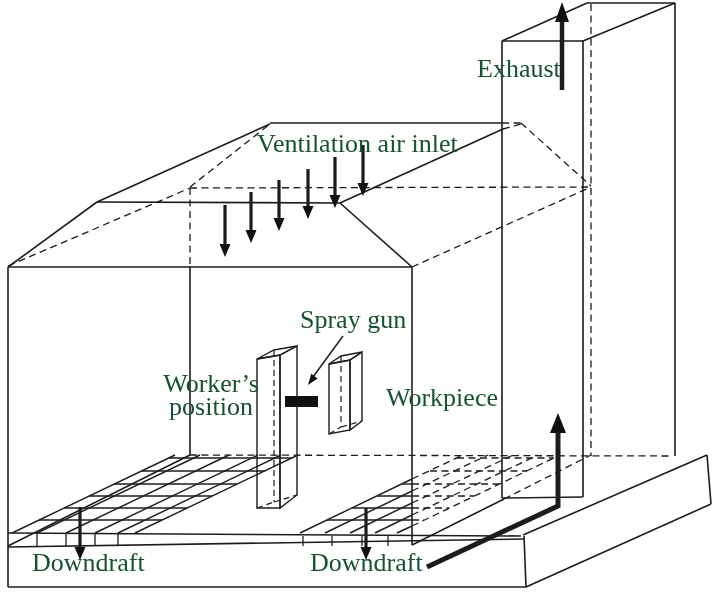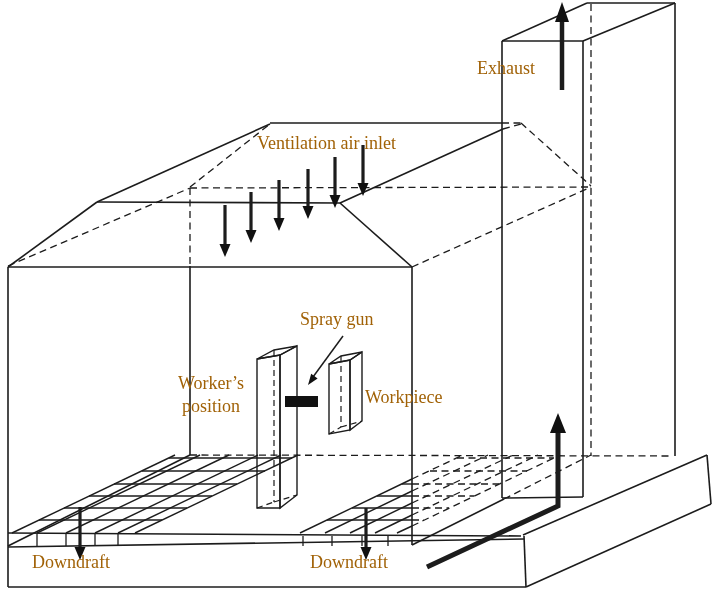--- a/index.html
+++ b/index.html
@@ -1,21 +1,21 @@
 <!DOCTYPE html>
 <html><head>
 <meta charset="utf-8">
 <style>
   html,body{margin:0;padding:0;background:#fff;}
   .stage{
     position:relative;width:714px;height:609px;background:#ffffff;overflow:hidden;
     font-family:"Liberation Serif", serif;color:#161616;
   }
   .stage svg{position:absolute;left:0;top:0;}
-  .lbl{position:absolute;font-size:18px;line-height:23px;white-space:nowrap;color:#a16207;}
+  .lbl{position:absolute;font-size:26px;line-height:23px;white-space:nowrap;color:#14532d;}
   .lbl-center{text-align:center;white-space:normal;}
 </style>
 </head>
 <body>
 
 <div class="stage">
 
   <svg width="714" height="609" viewBox="0 0 714 609" fill="none" stroke="#1c1c1c" stroke-width="1.6">
 
     <g stroke-width="1.3" stroke-dasharray="7 4.5">
@@ -187,19 +187,19 @@
 
   <div class="lbl" style="left:477px;top:57px;">Exhaust</div>
 
   <div class="lbl lbl-center" style="left:158px;top:372px;width:106px;">
     <span>Worker’s</span><br>
     <span>position</span>
   </div>
 
   <div class="lbl" style="left:300px;top:308px;">Spray gun</div>
 
-  <div class="lbl" style="left:365px;top:386px;font-family:Liberation Serif, serif;">Workpiece</div>
+  <div class="lbl" style="left:386px;top:386px;font-family:Liberation Serif, serif;">Workpiece</div>
 
   <div class="lbl" style="left:32px;top:551px;">Downdraft</div>
 
   <div class="lbl" style="left:310px;top:551px;">Downdraft</div>
 
 </div>
 
 </body></html>

